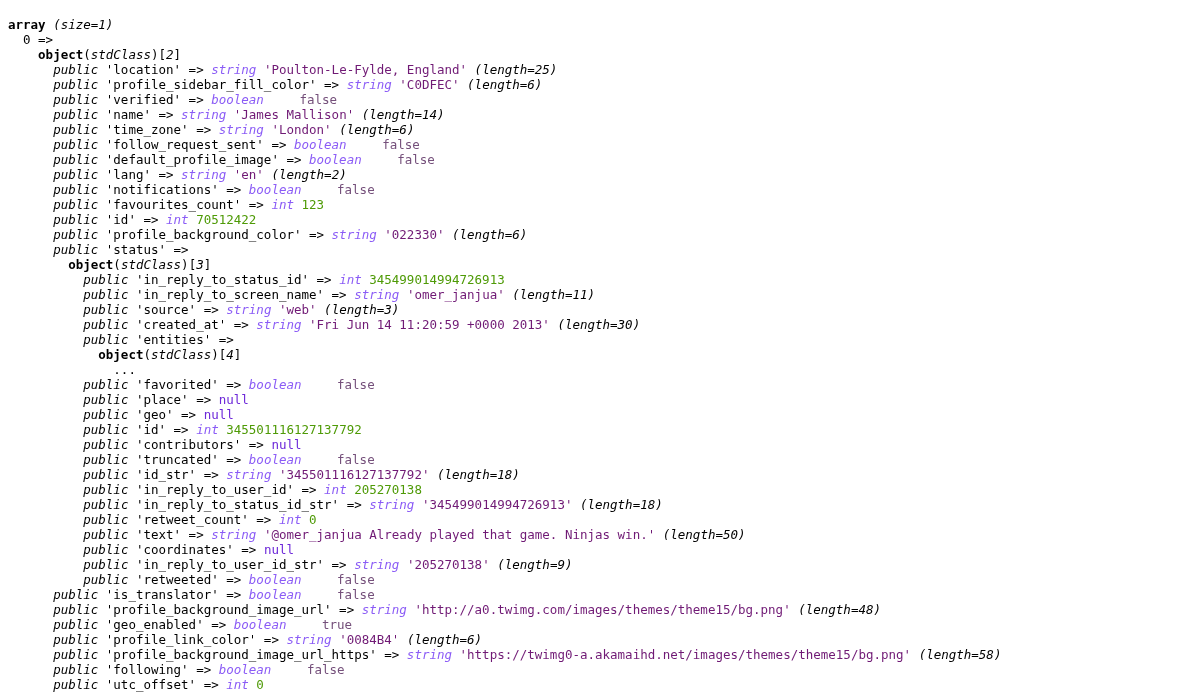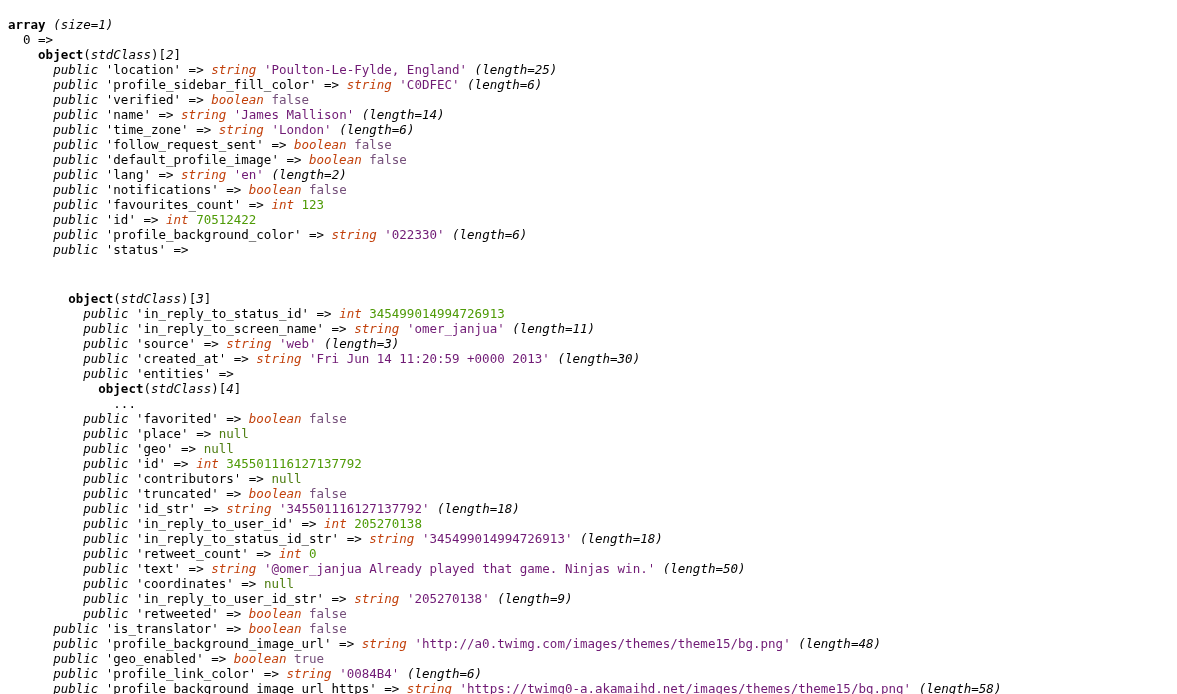--- a/index.html
+++ b/index.html
@@ -8,28 +8,28 @@
     line-height: 15px;
     background: #ffffff;
     color: #000000;
     margin: 0;
     padding: 4px 8px;
     white-space: nowrap;
   }
   .ln { display: block; }
   .b  { font-weight: bold; text-align: right; }
   .i  { font-style: italic; }
-  .gray   { color: #c2410c; }
+  .gray   { color: #8b5cf6; }
   .str    { color: #701a75; }
   .num    { color: #4e9a06; }
-  .bool   { color: #75507b; }
-  .null   { color: #4d7c0f; }
+  .bool   { color: #75507b; margin-left: 28px; }
+  .null   { color: #6d28d9; }
   .i1 { padding-left: 2ch; }
   .i2 { padding-left: 4ch; }
   .i3 { padding-left: 6ch; }
-  .i4 { padding-left: 8ch; margin-top: 34px; }
+  .i4 { padding-left: 8ch; }
   .i5 { padding-left: 10ch; }
   .i6 { padding-left: 12ch; }
 </style>
 </head>
 <body>
 
 <pre id="dump"><span class="ln "><span class="b">array</span> <span class="i">(size=1)</span></span><span class="ln i1">0 =&gt; </span><span class="ln i2"><span class="b">object</span>(<span class="i">stdClass</span>)[<span class="i">2</span>]</span><span class="ln i3"><span class="i">public</span> 'location' =&gt; <span class="gray i">string</span> <span class="str">'Poulton-Le-Fylde, England'</span> <span class="i">(length=25)</span></span><span class="ln i3"><span class="i">public</span> 'profile_sidebar_fill_color' =&gt; <span class="gray i">string</span> <span class="str">'C0DFEC'</span> <span class="i">(length=6)</span></span><span class="ln i3"><span class="i">public</span> 'verified' =&gt; <span class="gray i">boolean</span> <span class="bool">false</span></span><span class="ln i3"><span class="i">public</span> 'name' =&gt; <span class="gray i">string</span> <span class="str">'James Mallison'</span> <span class="i">(length=14)</span></span><span class="ln i3"><span class="i">public</span> 'time_zone' =&gt; <span class="gray i">string</span> <span class="str">'London'</span> <span class="i">(length=6)</span></span><span class="ln i3"><span class="i">public</span> 'follow_request_sent' =&gt; <span class="gray i">boolean</span> <span class="bool">false</span></span><span class="ln i3"><span class="i">public</span> 'default_profile_image' =&gt; <span class="gray i">boolean</span> <span class="bool">false</span></span><span class="ln i3"><span class="i">public</span> 'lang' =&gt; <span class="gray i">string</span> <span class="str">'en'</span> <span class="i">(length=2)</span></span><span class="ln i3"><span class="i">public</span> 'notifications' =&gt; <span class="gray i">boolean</span> <span class="bool">false</span></span><span class="ln i3"><span class="i">public</span> 'favourites_count' =&gt; <span class="gray i">int</span> <span class="num">123</span></span><span class="ln i3"><span class="i">public</span> 'id' =&gt; <span class="gray i">int</span> <span class="num">70512422</span></span><span class="ln i3"><span class="i">public</span> 'profile_background_color' =&gt; <span class="gray i">string</span> <span class="str">'022330'</span> <span class="i">(length=6)</span></span><span class="ln i3"><span class="i">public</span> 'status' =&gt; </span><span class="ln i4"><span class="b">object</span>(<span class="i">stdClass</span>)[<span class="i">3</span>]</span><span class="ln i5"><span class="i">public</span> 'in_reply_to_status_id' =&gt; <span class="gray i">int</span> <span class="num">345499014994726913</span></span><span class="ln i5"><span class="i">public</span> 'in_reply_to_screen_name' =&gt; <span class="gray i">string</span> <span class="str">'omer_janjua'</span> <span class="i">(length=11)</span></span><span class="ln i5"><span class="i">public</span> 'source' =&gt; <span class="gray i">string</span> <span class="str">'web'</span> <span class="i">(length=3)</span></span><span class="ln i5"><span class="i">public</span> 'created_at' =&gt; <span class="gray i">string</span> <span class="str">'Fri Jun 14 11:20:59 +0000 2013'</span> <span class="i">(length=30)</span></span><span class="ln i5"><span class="i">public</span> 'entities' =&gt; </span><span class="ln i6"><span class="b">object</span>(<span class="i">stdClass</span>)[<span class="i">4</span>]</span><span class="ln" style="padding-left:14ch">...</span><span class="ln i5"><span class="i">public</span> 'favorited' =&gt; <span class="gray i">boolean</span> <span class="bool">false</span></span><span class="ln i5"><span class="i">public</span> 'place' =&gt; <span class="null">null</span></span><span class="ln i5"><span class="i">public</span> 'geo' =&gt; <span class="null">null</span></span><span class="ln i5"><span class="i">public</span> 'id' =&gt; <span class="gray i">int</span> <span class="num">345501116127137792</span></span><span class="ln i5"><span class="i">public</span> 'contributors' =&gt; <span class="null">null</span></span><span class="ln i5"><span class="i">public</span> 'truncated' =&gt; <span class="gray i">boolean</span> <span class="bool">false</span></span><span class="ln i5"><span class="i">public</span> 'id_str' =&gt; <span class="gray i">string</span> <span class="str">'345501116127137792'</span> <span class="i">(length=18)</span></span><span class="ln i5"><span class="i">public</span> 'in_reply_to_user_id' =&gt; <span class="gray i">int</span> <span class="num">205270138</span></span><span class="ln i5"><span class="i">public</span> 'in_reply_to_status_id_str' =&gt; <span class="gray i">string</span> <span class="str">'345499014994726913'</span> <span class="i">(length=18)</span></span><span class="ln i5"><span class="i">public</span> 'retweet_count' =&gt; <span class="gray i">int</span> <span class="num">0</span></span><span class="ln i5"><span class="i">public</span> 'text' =&gt; <span class="gray i">string</span> <span class="str">'@omer_janjua Already played that game. Ninjas win.'</span> <span class="i">(length=50)</span></span><span class="ln i5"><span class="i">public</span> 'coordinates' =&gt; <span class="null">null</span></span><span class="ln i5"><span class="i">public</span> 'in_reply_to_user_id_str' =&gt; <span class="gray i">string</span> <span class="str">'205270138'</span> <span class="i">(length=9)</span></span><span class="ln i5"><span class="i">public</span> 'retweeted' =&gt; <span class="gray i">boolean</span> <span class="bool">false</span></span><span class="ln i3"><span class="i">public</span> 'is_translator' =&gt; <span class="gray i">boolean</span> <span class="bool">false</span></span><span class="ln i3"><span class="i">public</span> 'profile_background_image_url' =&gt; <span class="gray i">string</span> <span class="str">'http://a0.twimg.com/images/themes/theme15/bg.png'</span> <span class="i">(length=48)</span></span><span class="ln i3"><span class="i">public</span> 'geo_enabled' =&gt; <span class="gray i">boolean</span> <span class="bool">true</span></span><span class="ln i3"><span class="i">public</span> 'profile_link_color' =&gt; <span class="gray i">string</span> <span class="str">'0084B4'</span> <span class="i">(length=6)</span></span><span class="ln i3"><span class="i">public</span> 'profile_background_image_url_https' =&gt; <span class="gray i">string</span> <span class="str">'https://twimg0-a.akamaihd.net/images/themes/theme15/bg.png'</span> <span class="i">(length=58)</span></span><span class="ln i3"><span class="i">public</span> 'following' =&gt; <span class="gray i">boolean</span> <span class="bool">false</span></span><span class="ln i3"><span class="i">public</span> 'utc_offset' =&gt; <span class="gray i">int</span> <span class="num">0</span></span><span class="ln i3"><span class="i">public</span> 'profile_image_url' =&gt; <span class="gray i">string</span> <span class="str">'http://a0.twimg.com/profile_images/3777720764/17dec790156f89fc990c3696db6cb2ff_normal.jpeg'</span> <span class="i">(length=90)</span></span></pre>
 
 </body></html>

